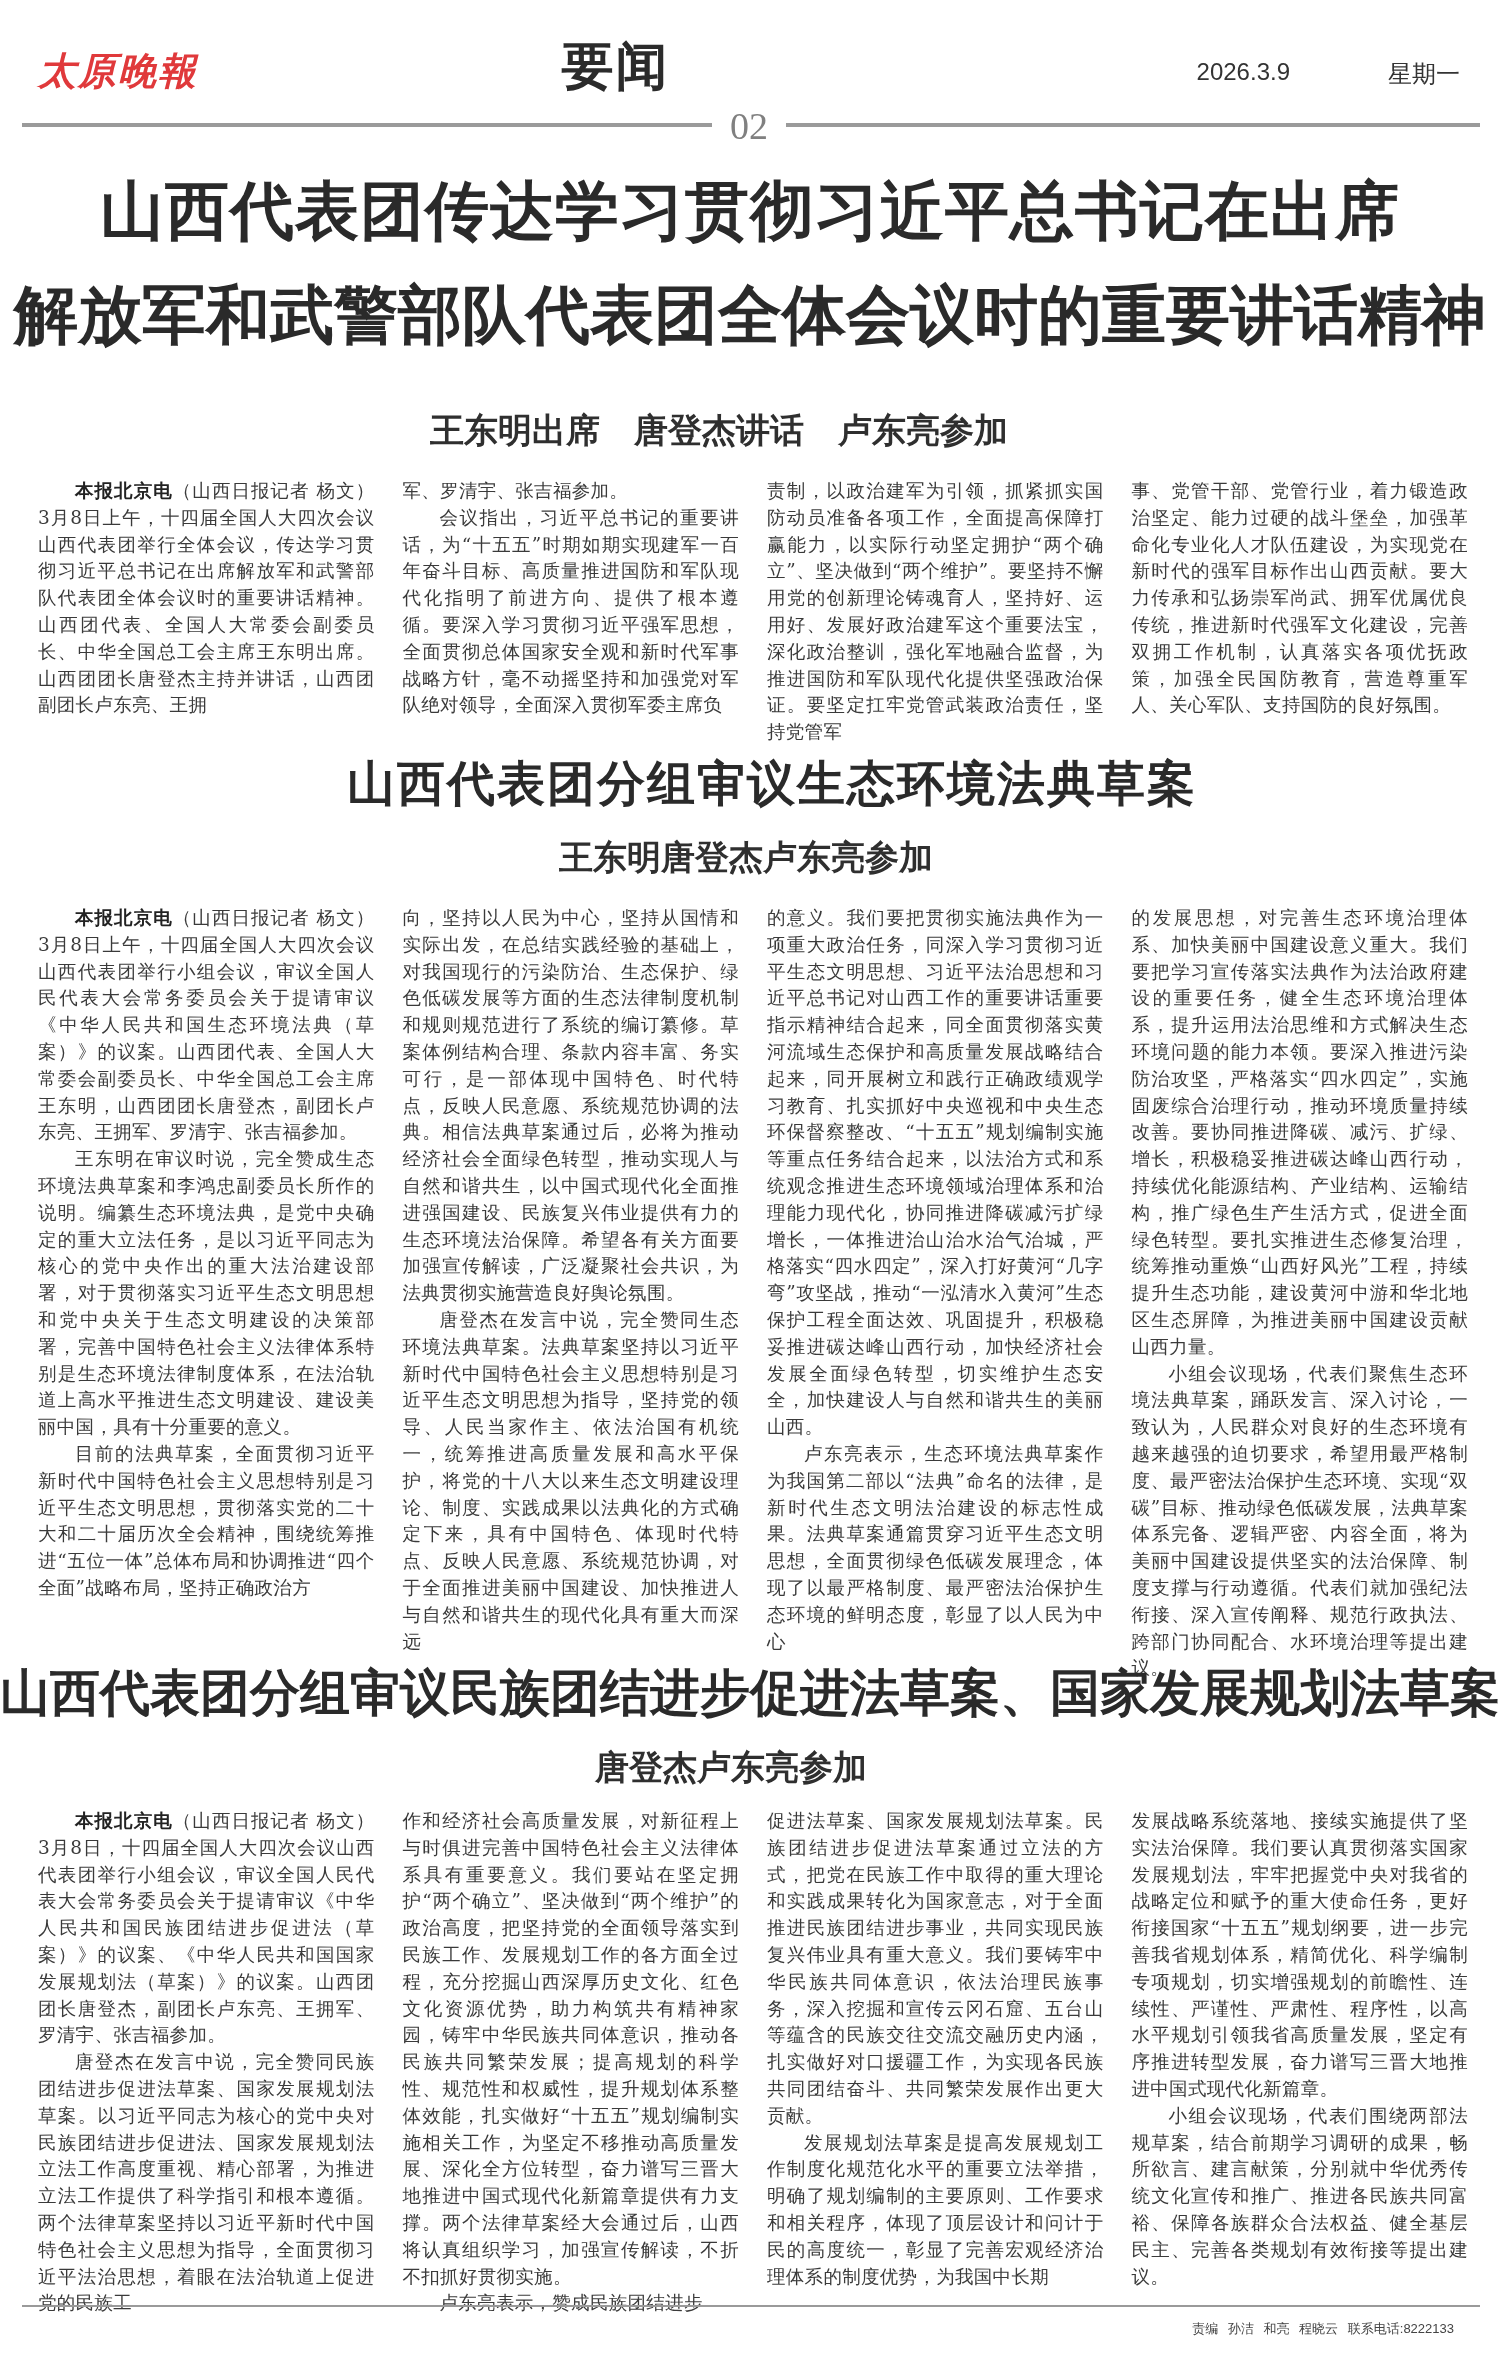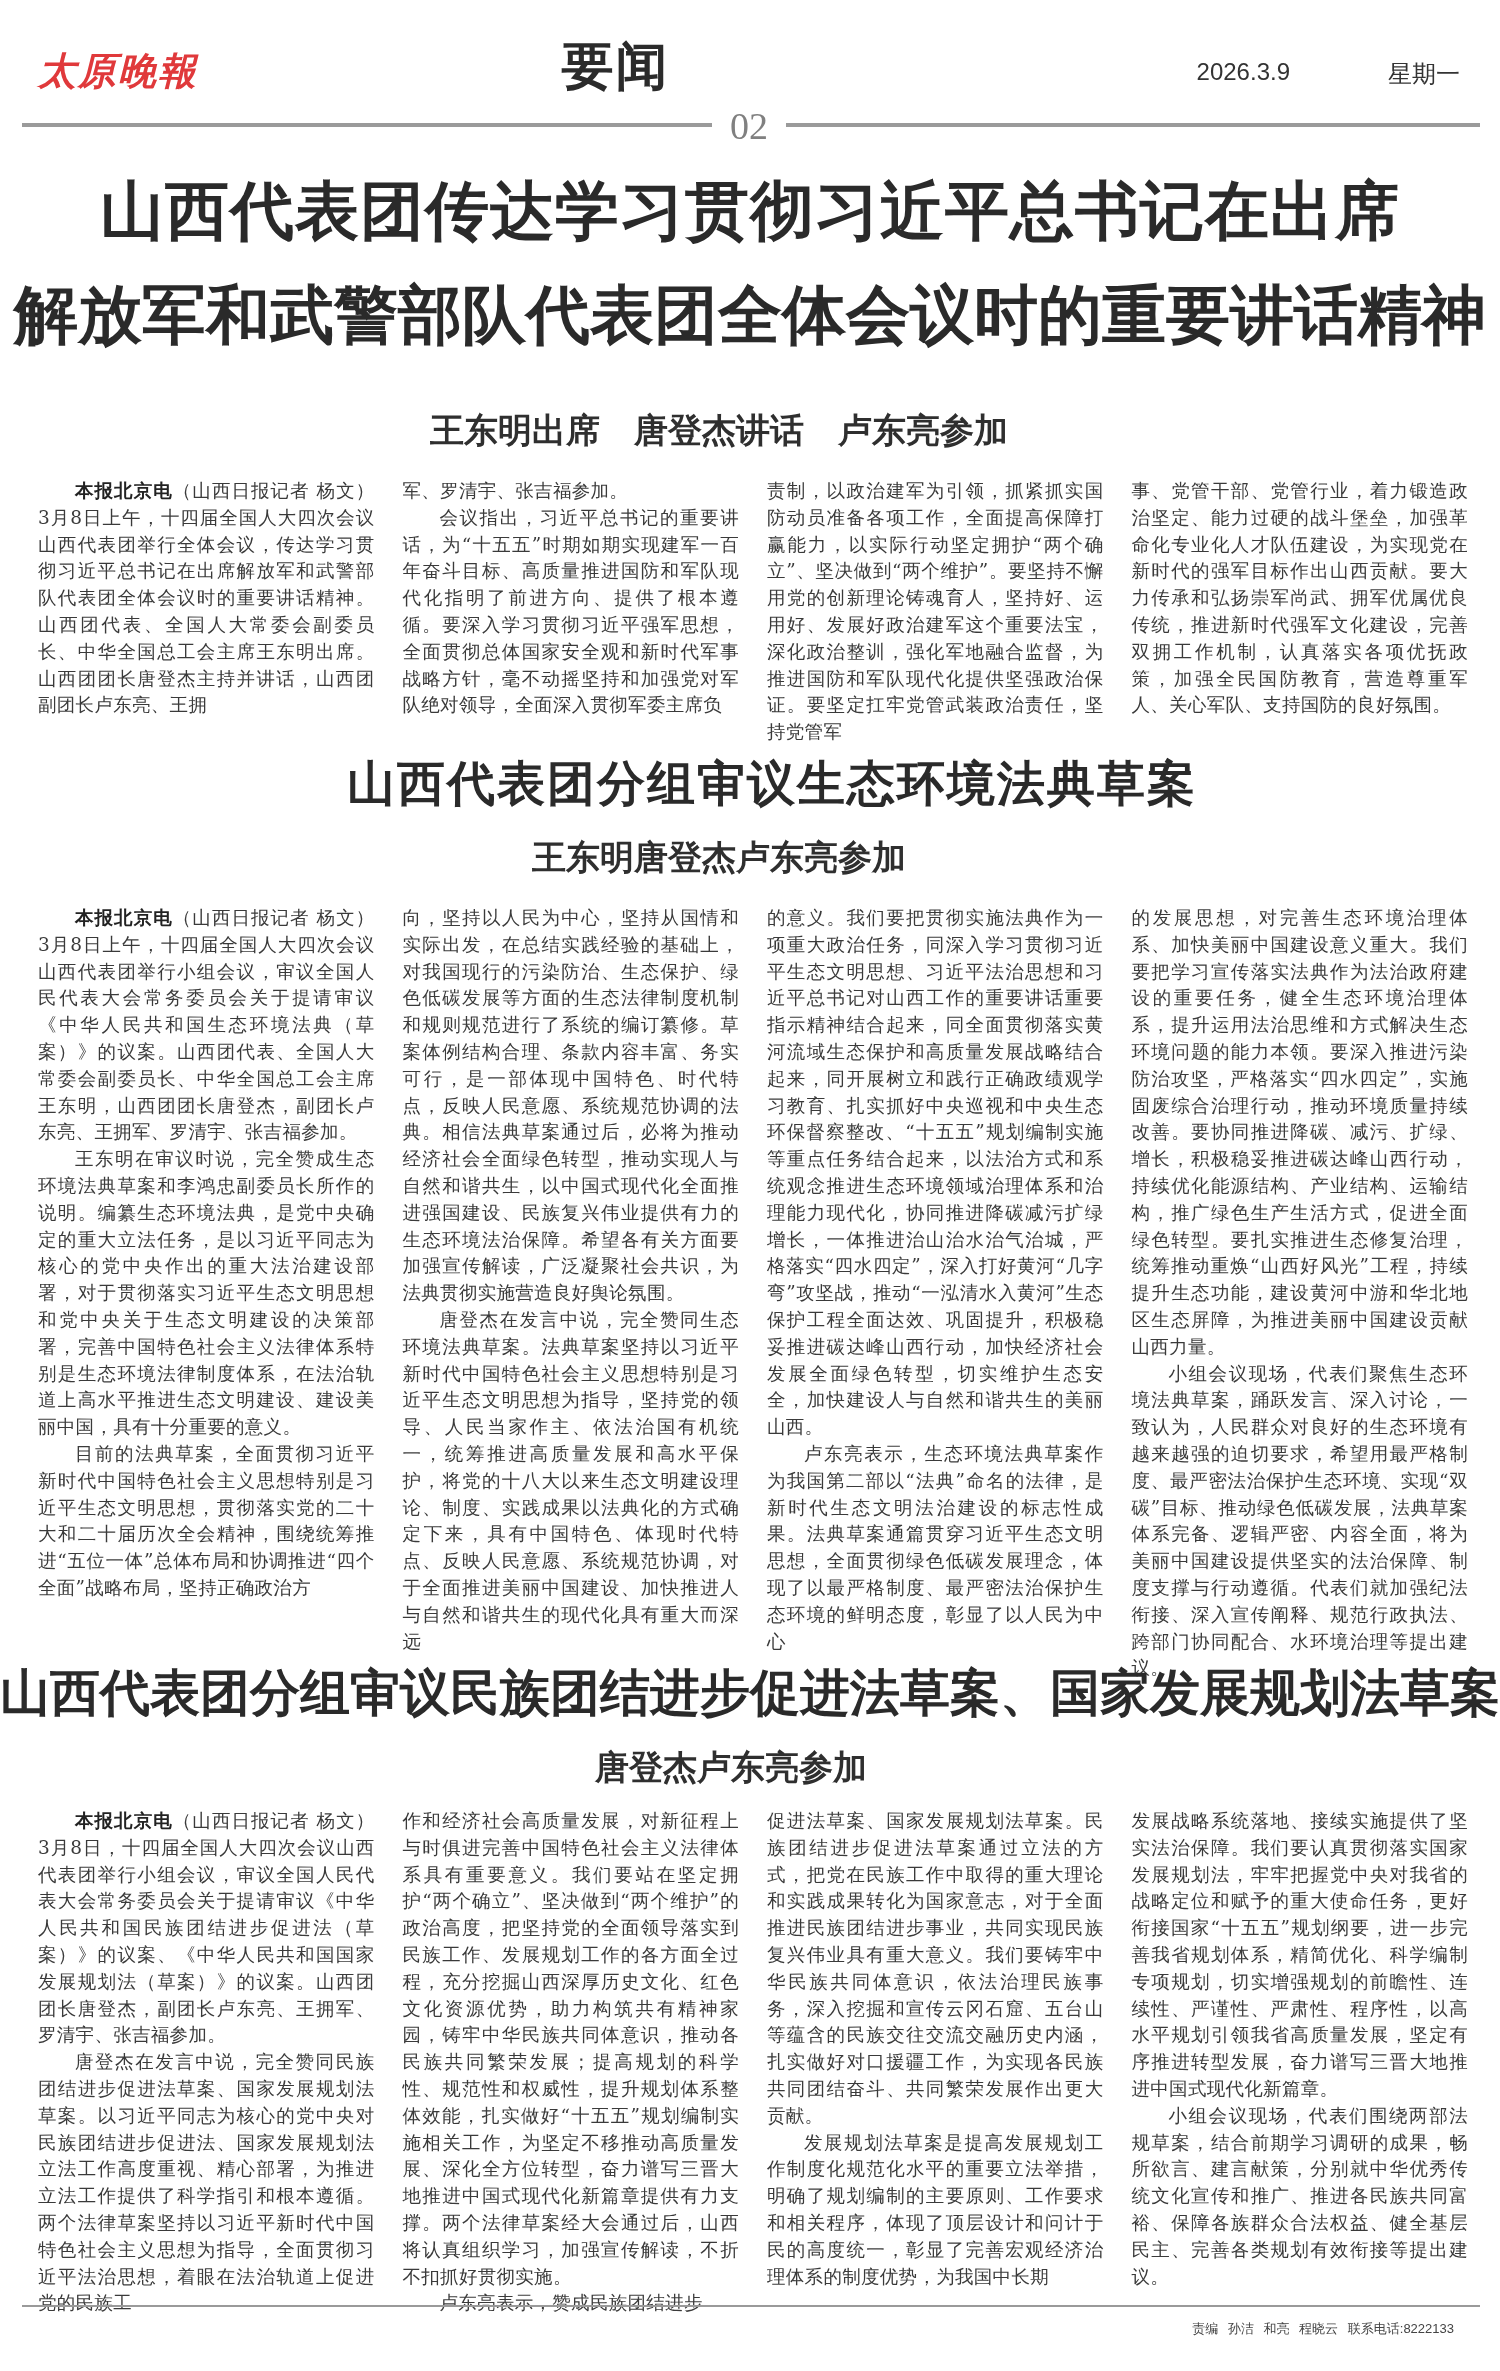--- a/index.html
+++ b/index.html
@@ -20,21 +20,21 @@
           font-size: 38px; color: #808080; font-family: "Liberation Serif", serif; }
 
   .headline { position: absolute; left: 0; width: 1500px; text-align: center;
           font-family: "DejaVu Sans", "Liberation Sans", sans-serif; font-weight: bold; color: #2a2a2a; }
   .h1a { top: 168px; font-size: 64px; letter-spacing: 1px; }
   .h1b { top: 272px; font-size: 64px; letter-spacing: 0px; }
   .sub { position: absolute; left: 0; width: 1438px; text-align: center; font-weight: bold;
           font-family: "DejaVu Serif", serif; color: #2f2f2f; font-size: 34px; }
   .sub1 { top: 408px; word-spacing: 30px; }
   .h2 { top: 752px; font-size: 48px; letter-spacing: 2px; padding-left: 22px; }
-  .sub2 { top: 835px; }
+  .sub2 { top: 835px; padding-left: 27px; }
   .h3 { top: 1660px; font-size: 50px; letter-spacing: 0px; }
   .sub3 { top: 1745px; padding-left: 12px; }
 
   .cols { position: absolute; left: 38px; width: 1430px; display: grid;
           grid-template-columns: repeat(4, 1fr); column-gap: 28px; }
   .col p { margin: 0; font-size: 18.5px; line-height: 26.8px; text-align: justify;
           text-indent: 2em; color: #3a3a3a; letter-spacing: 0.3px; }
   .col p.cont { text-indent: 0; }
   .col p b { color: #222; }
   .art1 { top: 478px; }

